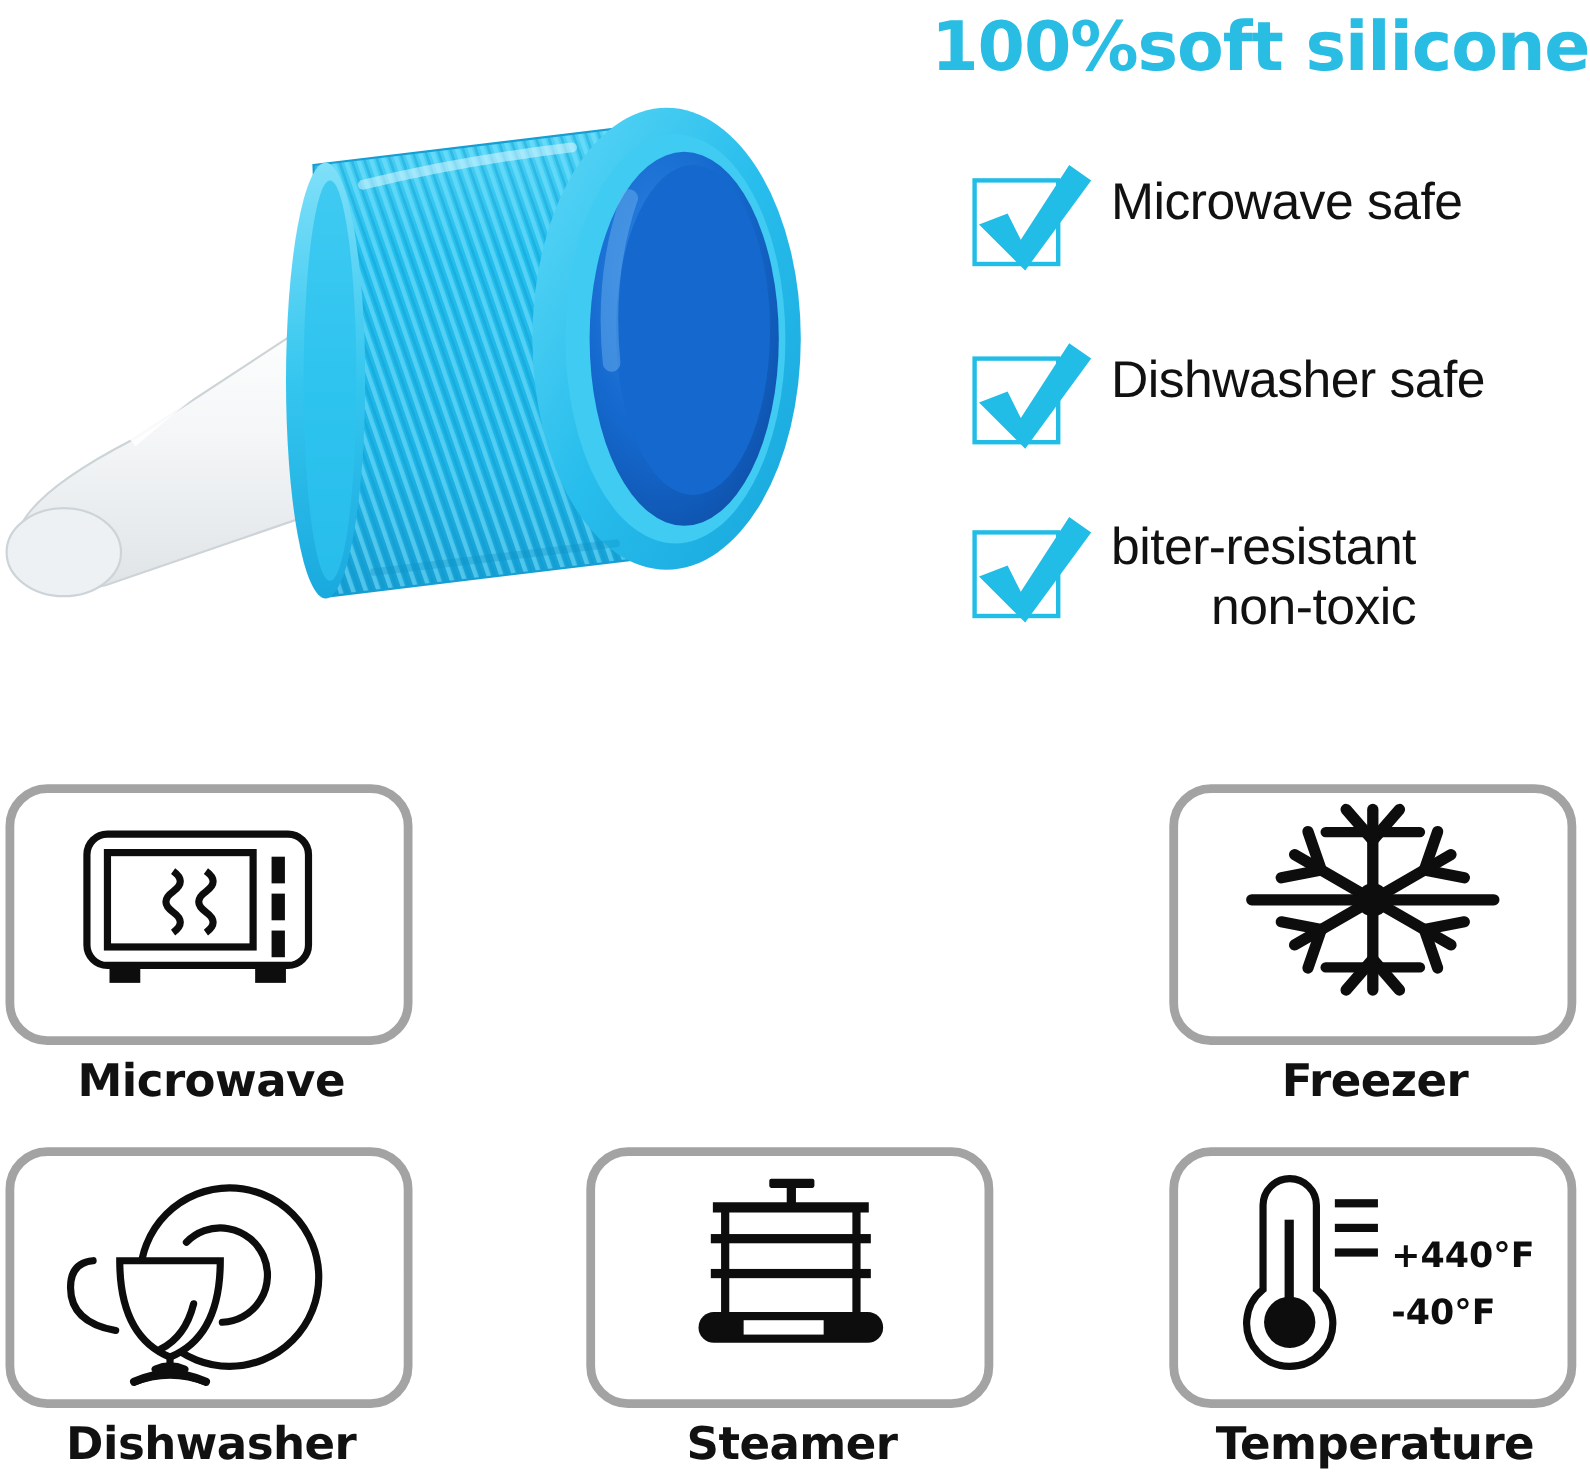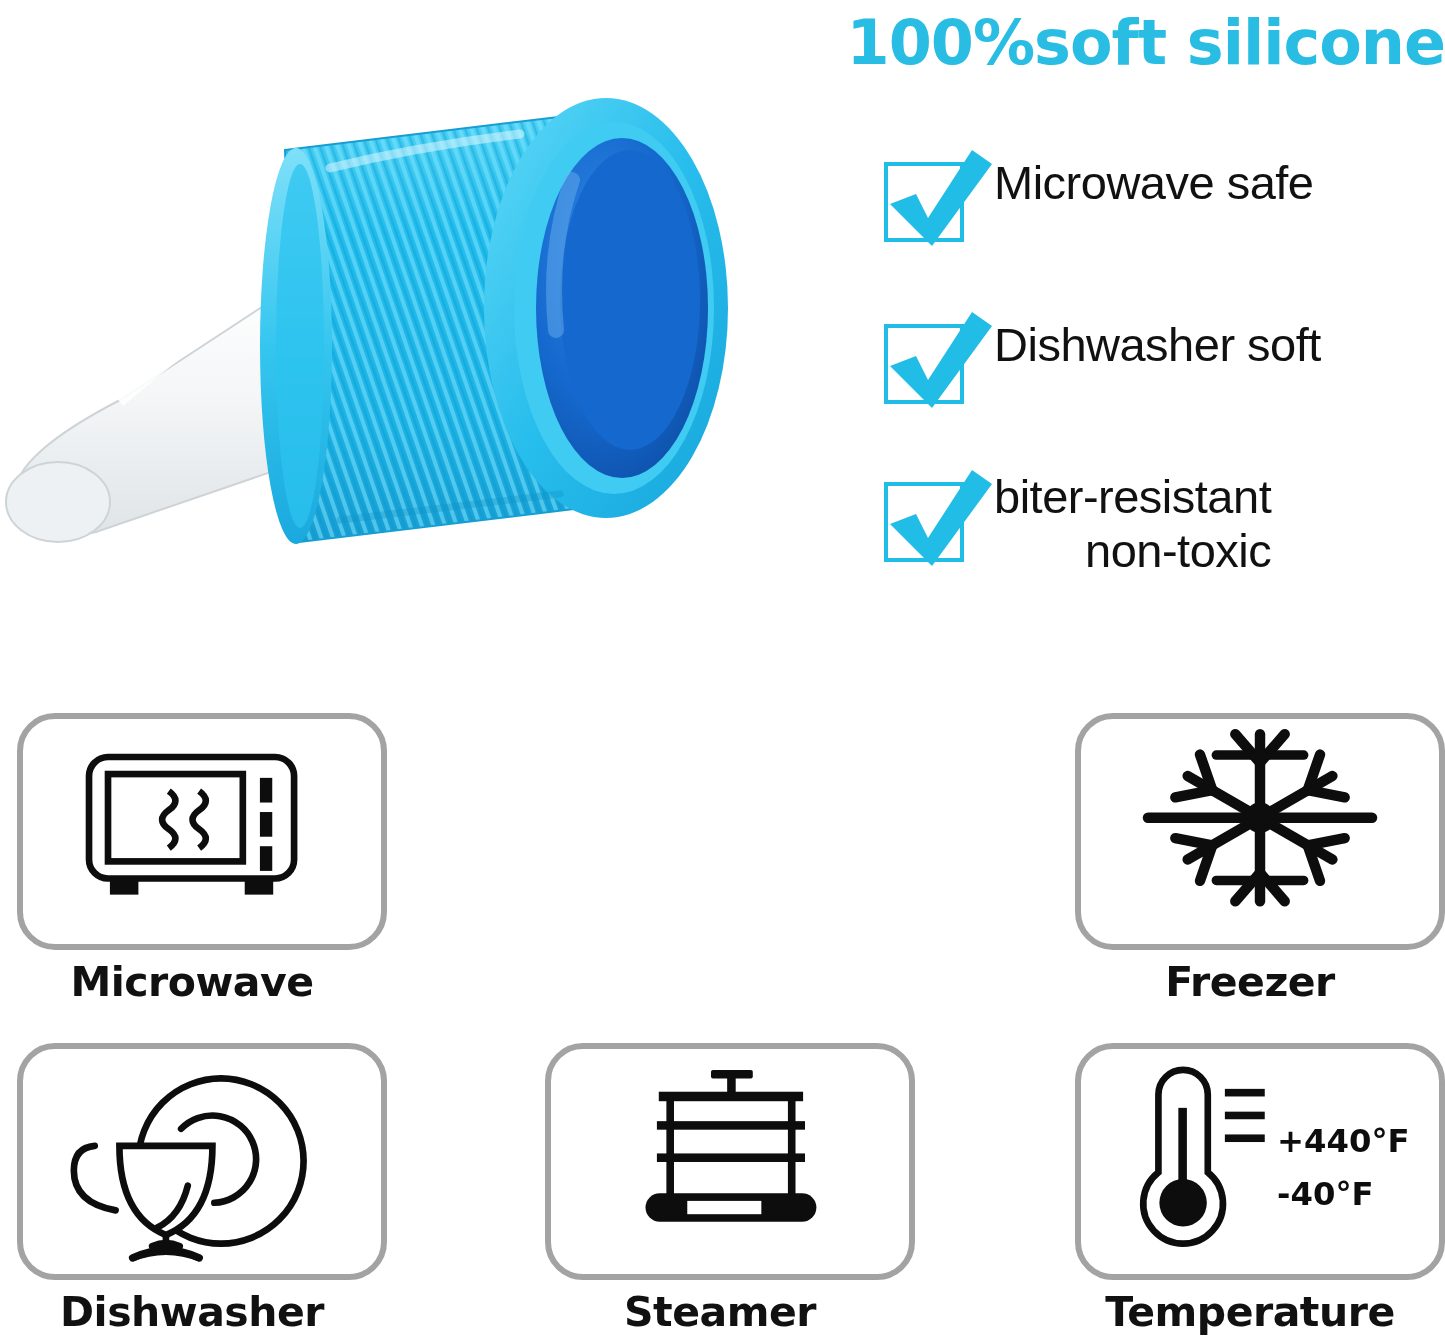--- a/index.html
+++ b/index.html
@@ -29,39 +29,39 @@
   .feat-0{top:10px;}
   .feat-1{top:172px;}
   .feat-2{top:330px;}
   .cbox{position:relative;width:92px;height:92px;flex:0 0 92px;}
   .cbox .sq{
     position:absolute;left:4px;top:12px;width:80px;height:80px;
     border:4px solid #22bde6;box-sizing:border-box;background:transparent;
   }
   .cbox svg{position:absolute;left:0;top:0;width:112px;height:100px;overflow:visible;}
   .feat-label{
-    margin-left:22px;color:#111;font-size:47px;line-height:54px;
+    margin-left:38px;color:#111;font-size:47px;line-height:54px;
     font-weight:normal;letter-spacing:-0.5px;white-space:pre-line;
     padding-top:6px;
   }
   .feat-2 .feat-label{padding-top:0px;line-height:54px;text-align:right;}
 
   
   .grid{position:absolute;left:0;top:700px;width:1445px;height:642px;}
   .cell{position:absolute;width:440px;height:312px;}
   .cell.c0{left:-28px;top:0px;}
   .cell.c1{left:500px;top:0px;}
   .cell.c2{left:1030px;top:0px;}
   .cell.c3{left:-28px;top:330px;}
   .cell.c4{left:500px;top:330px;}
   .cell.c5{left:1030px;top:330px;}
 
   .panel{
-    position:absolute;left:45px;top:13px;width:370px;height:237px;
-    border:6px solid #a3a3a3;border-radius:38px;box-sizing:border-box;
+    position:absolute;left:33px;top:13px;width:370px;height:237px;
+    border:8px solid #a3a3a3;border-radius:38px;box-sizing:border-box;
     background:#fff;
   }
   .panel svg{display:block;width:100%;height:100%;overflow:visible;}
   .cell-label{
     position:absolute;left:0;top:258px;width:440px;text-align:center;
     font-size:41px;font-weight:bold;color:#111;letter-spacing:-0.5px;
     font-family:"DejaVu Sans", sans-serif;
   }
 </style>
 </head>
@@ -154,21 +154,21 @@
       <span class="feat-label">Microwave safe</span>
     </div>
 
     <div class="feature feat-1">
       <span class="cbox">
         <span class="sq"></span>
         <svg viewBox="0 0 112 100" xmlns="http://www.w3.org/2000/svg">
           <path d="M10 54 L36 44 L48 68 L92 0 L112 14 L52 96 Z" fill="#22bde6"></path>
         </svg>
       </span>
-      <span class="feat-label">Dishwasher soft</span>
+      <span class="feat-label">Dishwasher safe</span>
     </div>
 
     <div class="feature feat-2">
       <span class="cbox">
         <span class="sq"></span>
         <svg viewBox="0 0 112 100" xmlns="http://www.w3.org/2000/svg">
           <path d="M10 54 L36 44 L48 68 L92 0 L112 14 L52 96 Z" fill="#22bde6"></path>
         </svg>
       </span>
       <span class="feat-label">biter-resistant

